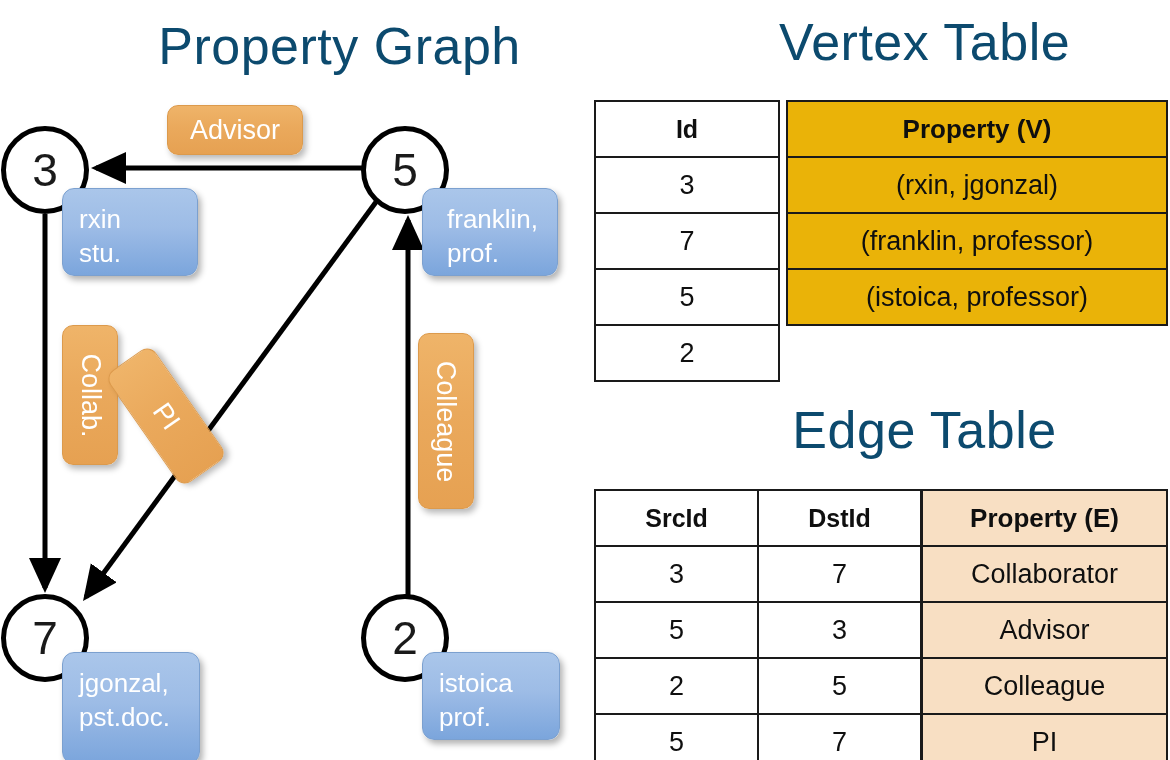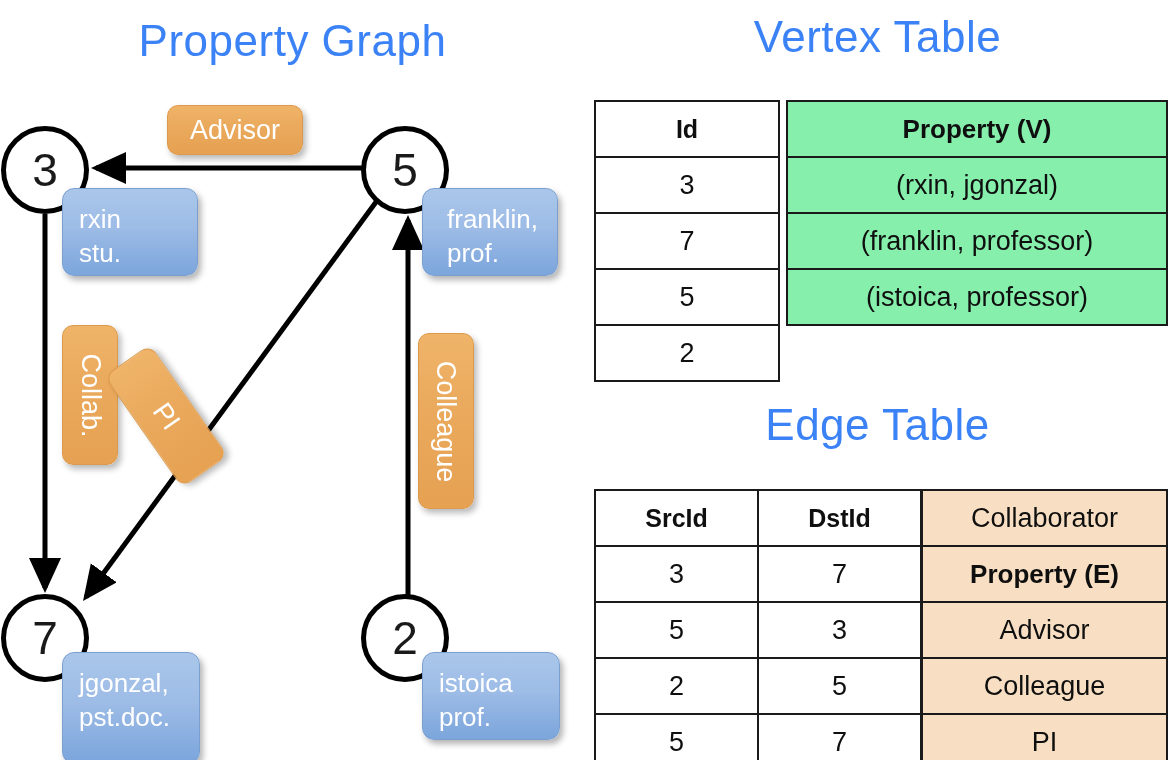--- a/index.html
+++ b/index.html
@@ -14,25 +14,26 @@
     overflow: hidden;
     font-family: "Liberation Sans", sans-serif;
     color: #000000;
   }
 
   
   .title {
     position: absolute;
     font-family: "Liberation Sans", sans-serif;
     font-weight: 300;
-    font-size: 44px;
+    font-size: 52px;
     letter-spacing: 0.5px;
-    color: #3b82f6;
+    color: #0c4a6e;
     white-space: nowrap;
     text-align: center;
+    margin-left: 47px;
   }
   #title-property-graph { left: 0px;   top: 16px;  width: 585px; }
   #title-vertex-table   { left: 585px; top: 12px;  width: 585px; }
   #title-edge-table     { left: 585px; top: 400px; width: 585px; }
 
   
   #graph-pane {
     position: absolute;
     left: 0; top: 0;
     width: 585px; height: 760px;
@@ -111,21 +112,21 @@
   .tbl th { font-weight: 700; }
 
   
   #vertex-key-table { left: 594px; top: 100px; width: 186px; }
   #vertex-key-table td, #vertex-key-table th { height: 54px; font-size: 27px; }
   #vertex-key-table th { font-size: 25px; }
 
   
   #vertex-prop-table { left: 786px; top: 100px; width: 382px; }
   #vertex-prop-table td, #vertex-prop-table th {
-    height: 54px; font-size: 27px; background: #86efac;
+    height: 54px; font-size: 27px; background: #eab308;
   }
   #vertex-prop-table th { font-size: 26px; }
 
   
   #edge-key-table { left: 594px; top: 489px; width: 322px; }
   #edge-key-table td, #edge-key-table th { height: 54px; font-size: 27px; text-align: center; }
   #edge-key-table th { font-size: 25px; }
 
   
   #edge-prop-table { left: 921px; top: 489px; width: 247px; }
@@ -270,26 +271,26 @@
   <tr>
     <td>5</td>
     <td>7</td>
   </tr>
 </tbody>
   </table>
 
 <table class="tbl" id="edge-prop-table">
   <tbody>
       <tr>
+    <th>Property (E)</th>
+  </tr>
+  <tr>
     <td>Collaborator</td>
   </tr>
   <tr>
-    <th>Property (E)</th>
-  </tr>
-  <tr>
     <td>Advisor</td>
   </tr>
   <tr>
     <td>Colleague</td>
   </tr>
   <tr>
     <td>PI</td>
   </tr>
 </tbody>
   </table>

